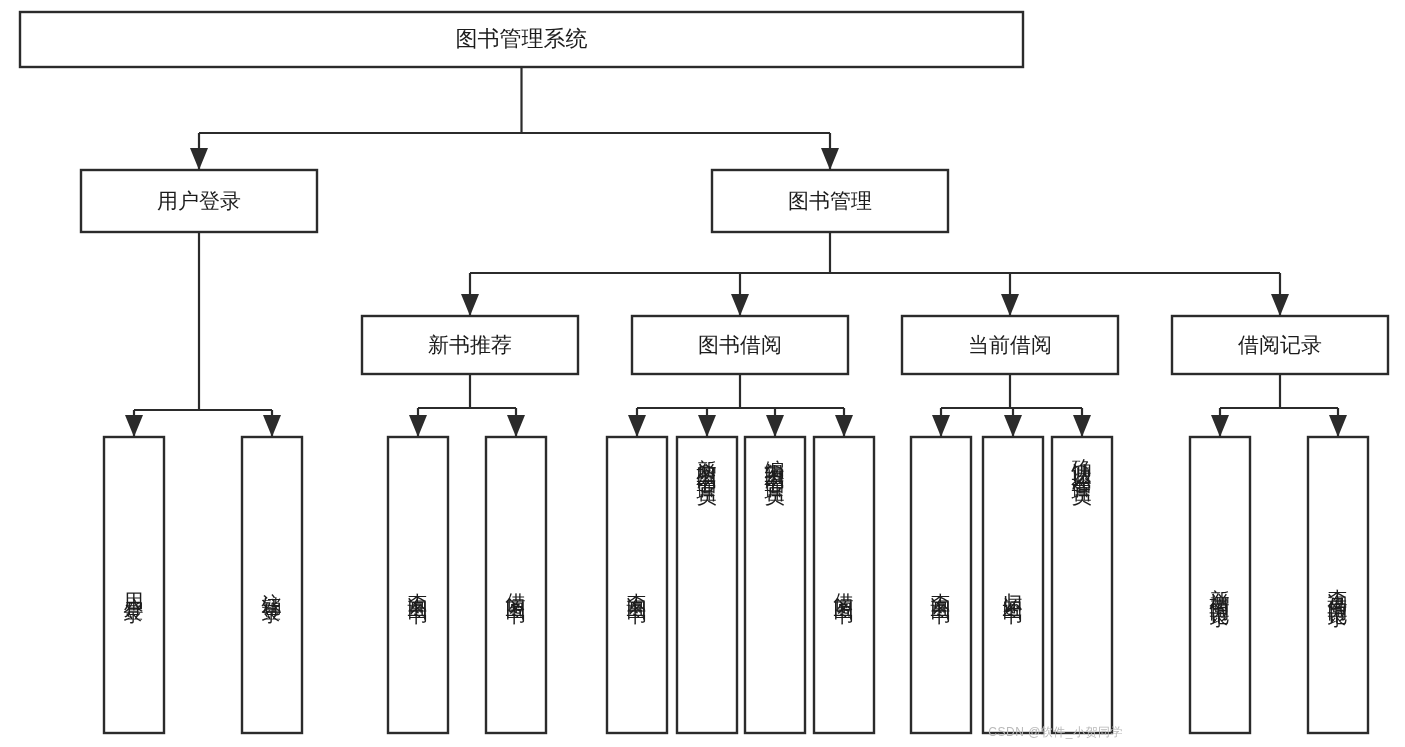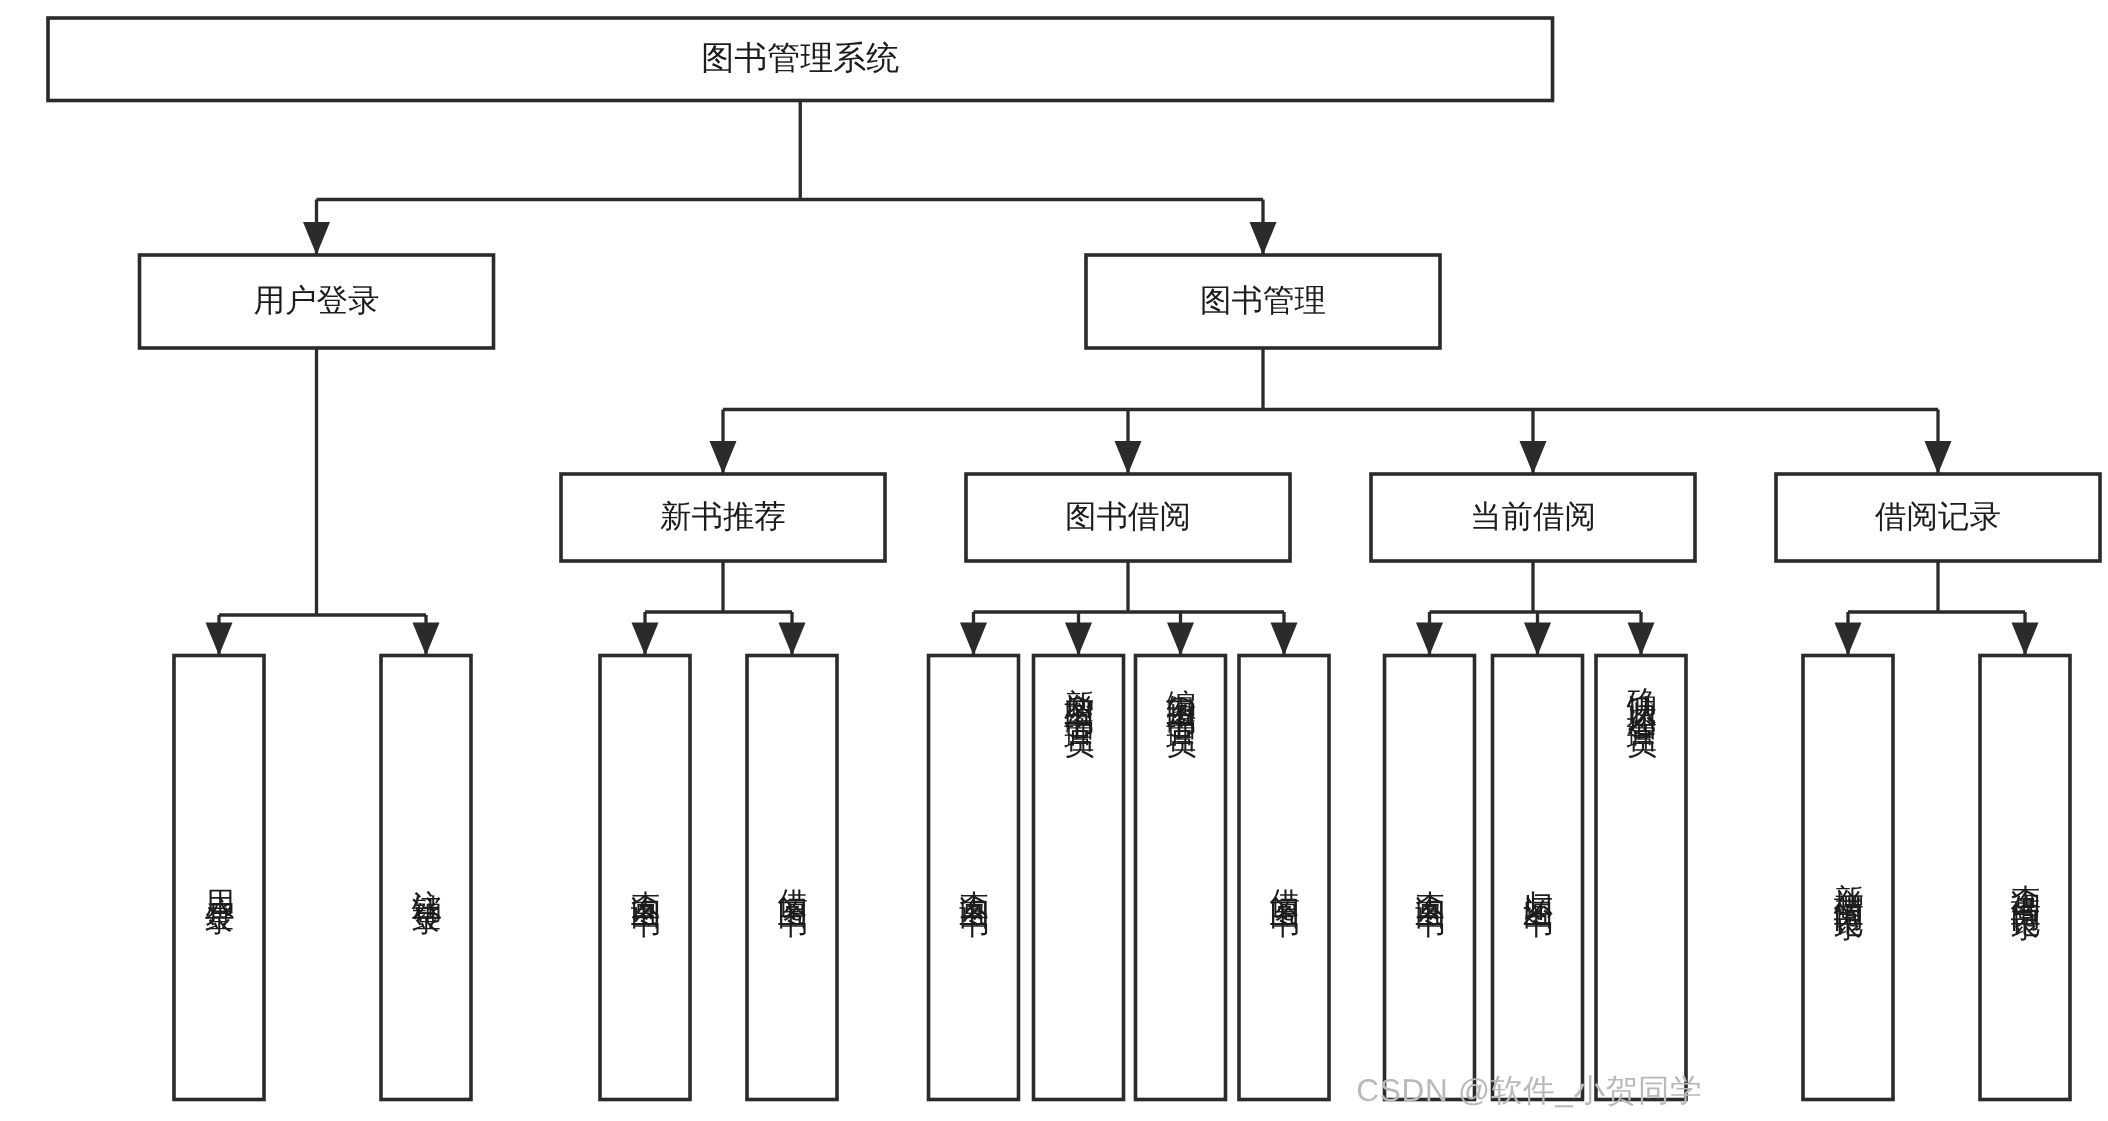--- a/index.html
+++ b/index.html
@@ -11,21 +11,20 @@
     width: 1405px;
     height: 747px;
     font-family: "Liberation Sans", "DejaVu Sans", sans-serif;
     overflow: hidden;
   }
   #diagram-root {
     position: relative;
     width: 1131px;
     height: 747px;
     background: #ffffff;
-    margin-left: 12px;
   }
   svg.diagram-svg {
     position: absolute;
     top: 0;
     left: 0;
     width: 1405px;
     height: 747px;
   }
   .node-rect {
     fill: #ffffff;
@@ -70,21 +69,21 @@
   .vtext.top-aligned {
     justify-content: flex-start;
     padding-top: 6px;
     box-sizing: border-box;
   }
   .watermark {
     position: absolute;
     right: 8px;
     bottom: 6px;
     font-family: "Liberation Sans", "DejaVu Sans", sans-serif;
-    font-size: 21px;
+    font-size: 12px;
     color: #b9b9b9;
     letter-spacing: 0.5px;
     white-space: nowrap;
   }
 </style>
 </head>
 <body>
 
 <div id="diagram-root">
 

